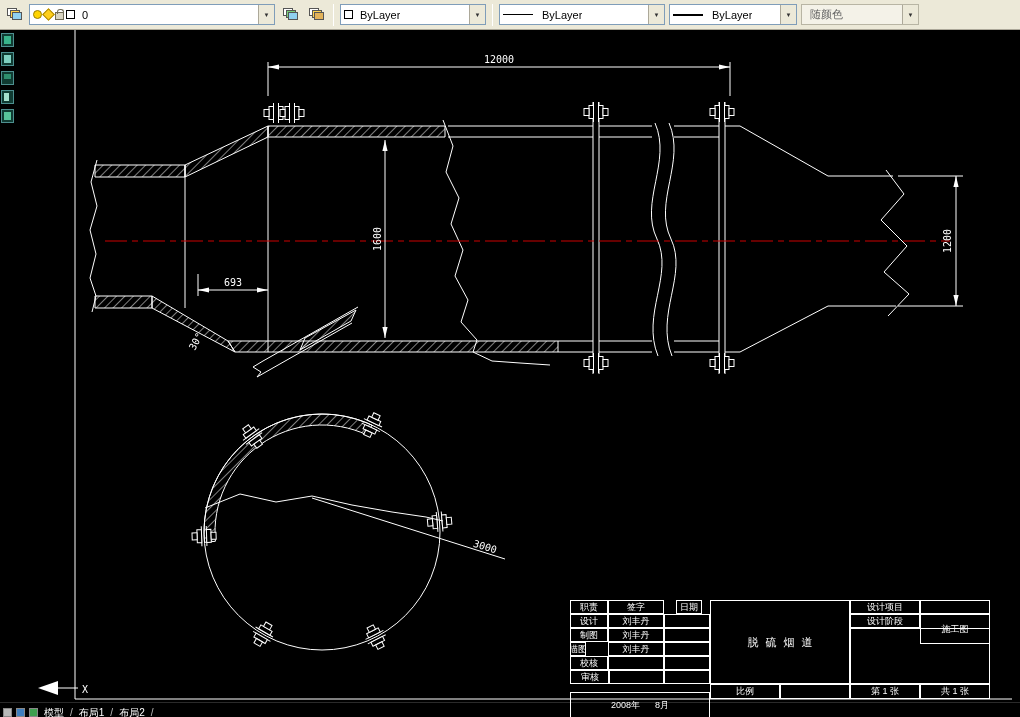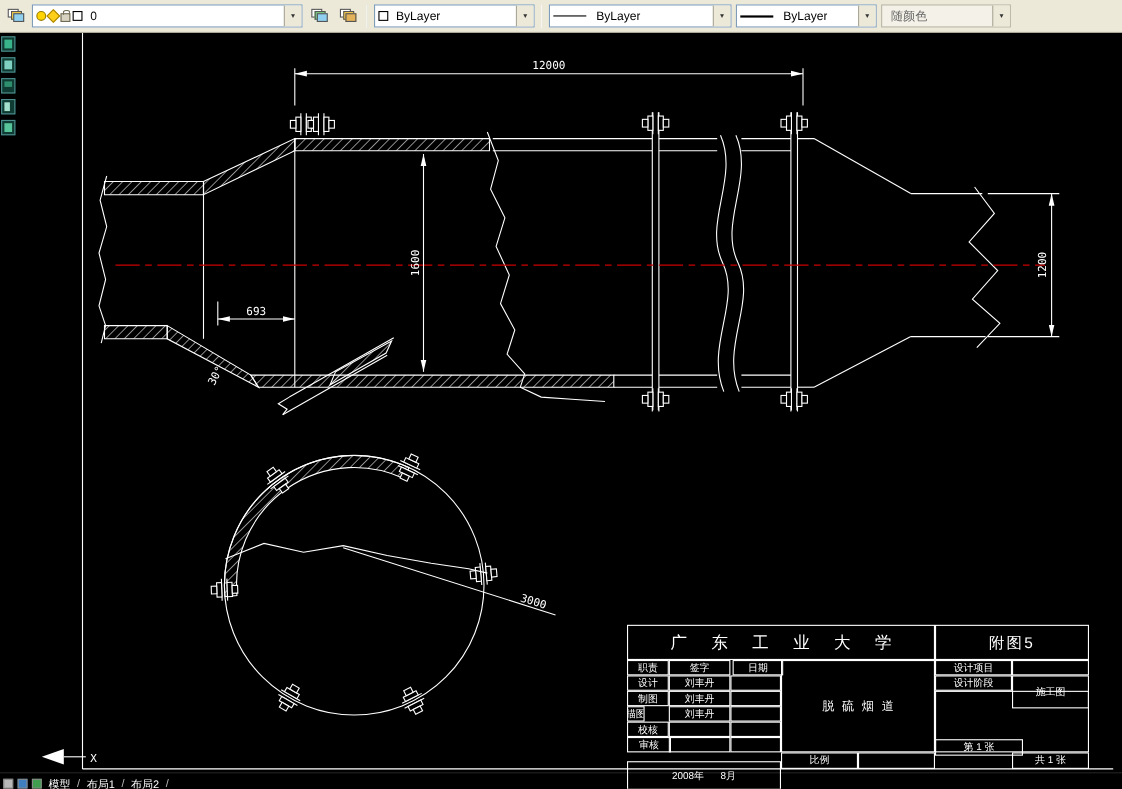--- a/index.html
+++ b/index.html
@@ -279,26 +279,24 @@
 
   <div class="dock">
     <span class="dock-ic d1"></span>
     <span class="dock-ic d2"></span>
     <span class="dock-ic d3"></span>
     <span class="dock-ic d4"></span>
     <span class="dock-ic d5"></span>
   </div>
 
   <div class="tblock">
-    <div class="cell univ">广 东 工 业 大 学</div>
-    <div class="cell fig">附图5</div>
 
     <div class="cell" style="left:0;top:32px;width:38px;height:14px">职责</div>
     <div class="cell" style="left:38px;top:32px;width:56px;height:14px">签字</div>
-    <div class="cell" style="left:96px;top:32px;width:46px;height:14px">日期</div>
+    <div class="cell" style="left:106px;top:32px;width:26px;height:14px">日期</div>
 
     <div class="cell" style="left:0;top:46px;width:38px;height:14px">设计</div>
     <div class="cell" style="left:38px;top:46px;width:56px;height:14px">刘丰丹</div>
     <div class="cell" style="left:94px;top:46px;width:46px;height:14px"></div>
 
     <div class="cell" style="left:0;top:60px;width:38px;height:14px">制图</div>
     <div class="cell" style="left:38px;top:60px;width:56px;height:14px">刘丰丹</div>
     <div class="cell" style="left:94px;top:60px;width:46px;height:14px"></div>
 
     <div class="cell" style="left:0;top:74px;width:16px;height:14px">描图</div>
@@ -317,21 +315,21 @@
 
     <div class="cell bigtitle">脱硫烟道</div>
     <div class="cell" style="left:140px;top:116px;width:70px;height:15px">比例</div>
     <div class="cell" style="left:210px;top:116px;width:70px;height:15px"></div>
 
     <div class="cell" style="left:280px;top:32px;width:70px;height:14px">设计项目</div>
     <div class="cell" style="left:350px;top:32px;width:70px;height:14px"></div>
     <div class="cell" style="left:280px;top:46px;width:70px;height:14px">设计阶段</div>
     <div class="cell" style="left:350px;top:46px;width:70px;height:30px">施工图</div>
     <div class="cell" style="left:280px;top:60px;width:140px;height:56px"></div>
-    <div class="cell" style="left:280px;top:104px;width:80px;height:15px">第 1 张</div>
+    <div class="cell" style="left:280px;top:116px;width:70px;height:15px">第 1 张</div>
     <div class="cell" style="left:350px;top:116px;width:70px;height:15px">共 1 张</div>
   </div>
 </div>
 
 <div class="statusbar">
   <span class="sb-ic s1"></span>
   <span class="sb-ic s2"></span>
   <span class="sb-ic s3"></span>
   <span class="tab">模型</span>
   <span class="tabsep">/</span>

